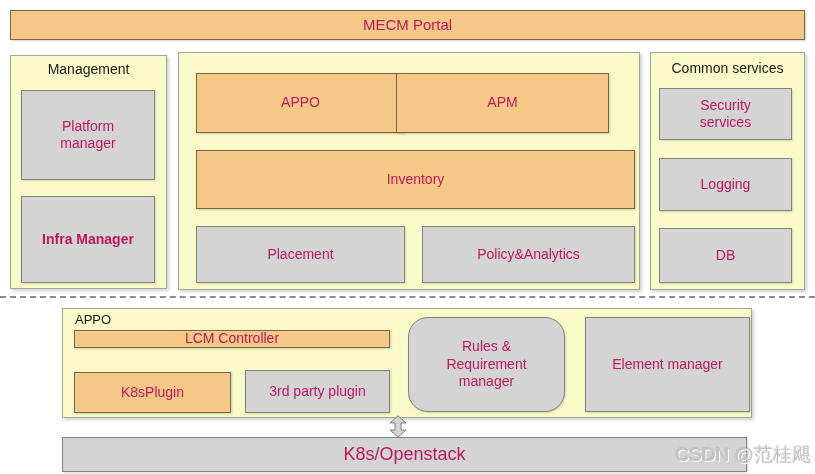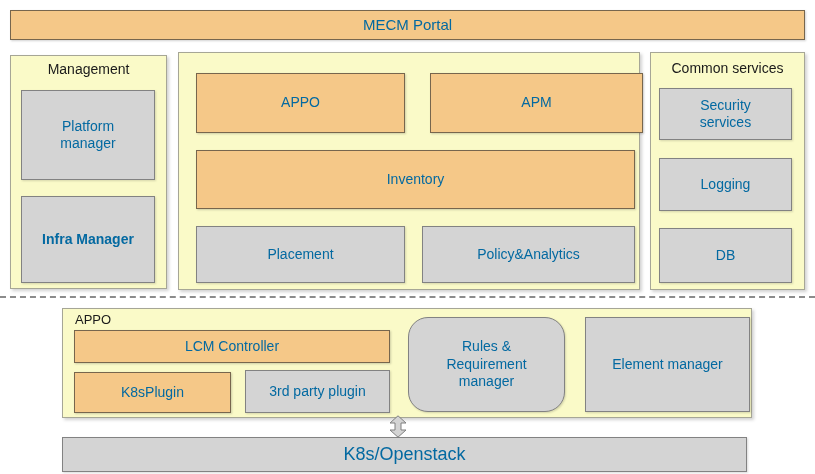--- a/index.html
+++ b/index.html
@@ -18,21 +18,21 @@
   }
   .box {
     position: absolute;
     box-sizing: border-box;
     display: flex;
     align-items: center;
     justify-content: center;
     text-align: center;
     font-size: 14px;
     line-height: 1.25;
-    color: #0369a1;
+    color: #be185d;
   }
   .orange {
     background: #f5c888;
     border: 1px solid #77664d;
     box-shadow: 1px 1px 2px rgba(0,0,0,0.18);
   }
   .graybox {
     background: #d4d4d4;
     border: 1px solid #828282;
     box-shadow: 1px 1px 2px rgba(0,0,0,0.15);
@@ -64,39 +64,39 @@
     width: 795px; height: 30px;
     font-size: 15px;
   }
   
   .p-mgmt   { left: 10px;  top: 55px; width: 157px; height: 234px; }
   .b-platform { left: 21px;  top: 90px;  width: 134px; height: 90px; padding: 0 28px; }
   .b-infra    { left: 21px;  top: 196px; width: 134px; height: 87px; font-weight: bold; }
   
   .p-core   { left: 178px; top: 52px; width: 462px; height: 238px; }
   .b-appo      { left: 196px; top: 73px;  width: 209px; height: 60px; }
-  .b-apm       { left: 430px; top: 73px;  width: 213px; height: 60px; }
+  .b-apm       { left: 396px; top: 73px;  width: 213px; height: 60px; }
   .b-inventory { left: 196px; top: 150px; width: 439px; height: 59px; }
   .b-placement { left: 196px; top: 226px; width: 209px; height: 57px; }
   .b-policy    { left: 422px; top: 226px; width: 213px; height: 57px; }
   
   .p-cs     { left: 650px; top: 52px; width: 155px; height: 238px; }
   .b-security { left: 659px; top: 88px;  width: 133px; height: 52px; padding: 0 36px; }
   .b-logging  { left: 659px; top: 158px; width: 133px; height: 53px; }
   .b-db       { left: 659px; top: 228px; width: 133px; height: 55px; }
   
   .separator {
     position: absolute;
     left: 0; top: 296px;
     width: 815px; height: 0;
     border-top: 2px dashed #8c8c8c;
   }
   
   .p-mepm   { left: 62px; top: 308px; width: 690px; height: 110px; }
-  .b-lcm     { left: 74px;  top: 330px; width: 316px; height: 33px; }
+  .b-lcm     { left: 74px;  top: 330px; width: 316px; height: 18px; }
   .b-k8sp    { left: 74px;  top: 372px; width: 157px; height: 41px; }
   .b-3rd     { left: 245px; top: 370px; width: 145px; height: 43px; }
   .b-rules   { left: 408px; top: 317px; width: 157px; height: 95px; padding: 0 30px; border-radius: 20px; }
   .b-element { left: 585px; top: 317px; width: 165px; height: 95px; padding: 12px 8px; }
   
   .arrow {
     position: absolute;
     left: 389px; top: 415px;
     width: 18px; height: 23px;
   }
@@ -149,14 +149,15 @@
   <div class="box graybox b-3rd">3rd party plugin</div>
   <div class="box graybox b-rules">Rules &amp; Requirement manager</div>
   <div class="box graybox b-element">Element manager</div>
 
   <svg class="arrow" viewBox="0 0 18 23">
     <polygon points="9,0.8 17,8 12,8 12,15 17,15 9,22.2 1,15 6,15 6,8 1,8" fill="#d4d4d4" stroke="#7f7f7f" stroke-width="1"></polygon>
   </svg>
 
   <div class="box graybox b-k8s">K8s/Openstack</div>
 
+  <div class="watermark">CSDN @范桂飓</div>
 
 </div>
 
 </body></html>

